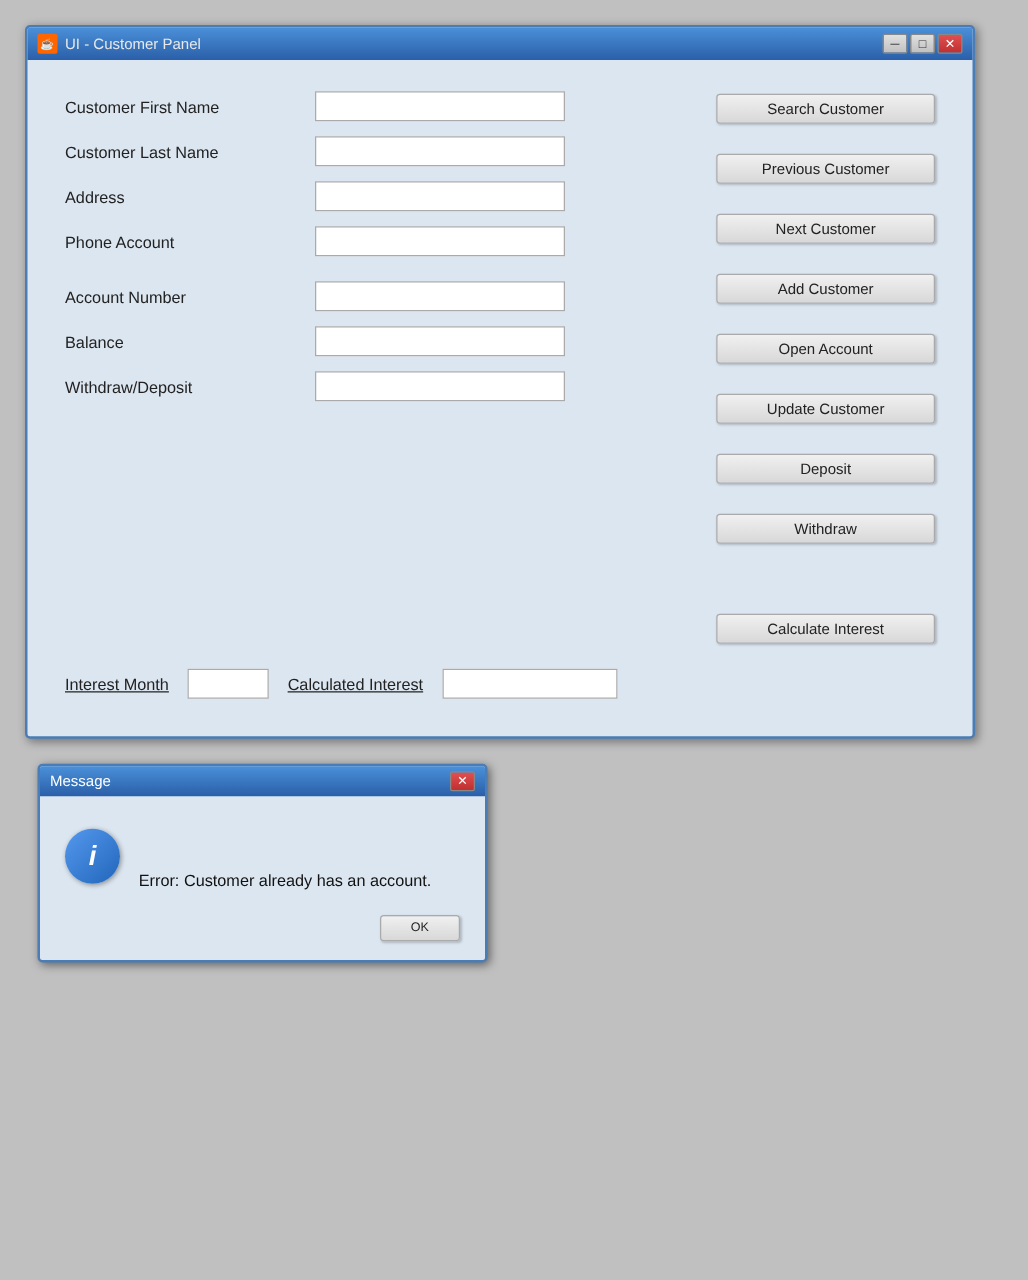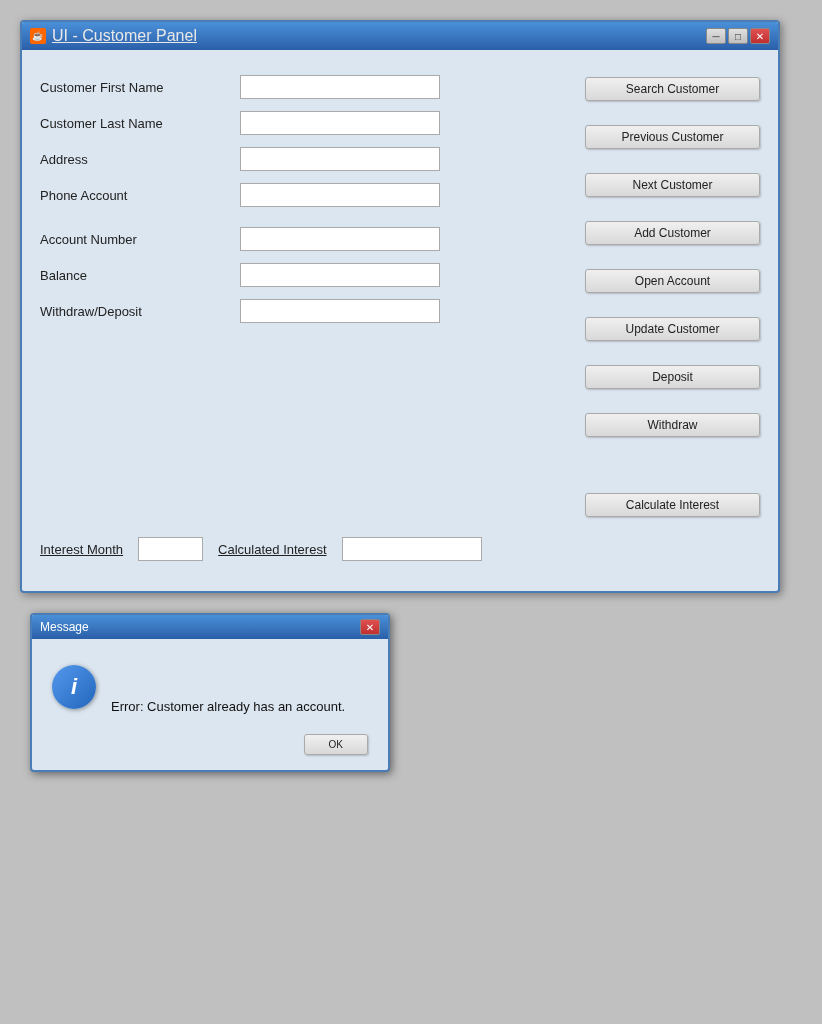--- a/index.html
+++ b/index.html
@@ -44,23 +44,22 @@
       border-radius: 2px;
       display: flex;
       align-items: center;
       justify-content: center;
       font-size: 9px;
       font-weight: bold;
       color: white;
     }
 
     .title-text {
-      font-size: 16px;
+      font-size: 12px;
       color: #e8e8e8;
-      text-decoration: underline;
     }
 
     .title-controls {
       display: flex;
       gap: 2px;
     }
 
     .title-btn {
       width: 20px;
       height: 16px;
@@ -74,21 +73,21 @@
       font-size: 10px;
       color: #333;
     }
 
     .title-btn.close-btn {
       background: linear-gradient(to bottom, #e05050, #c03030);
       color: white;
     }
 
     .window-content {
-      padding: 25px 18px 30px;
+      padding: 25px 30px 30px;
     }
 
     .form-row {
       display: flex;
       align-items: center;
       margin-bottom: 12px;
     }
 
     .form-label {
       width: 200px;

